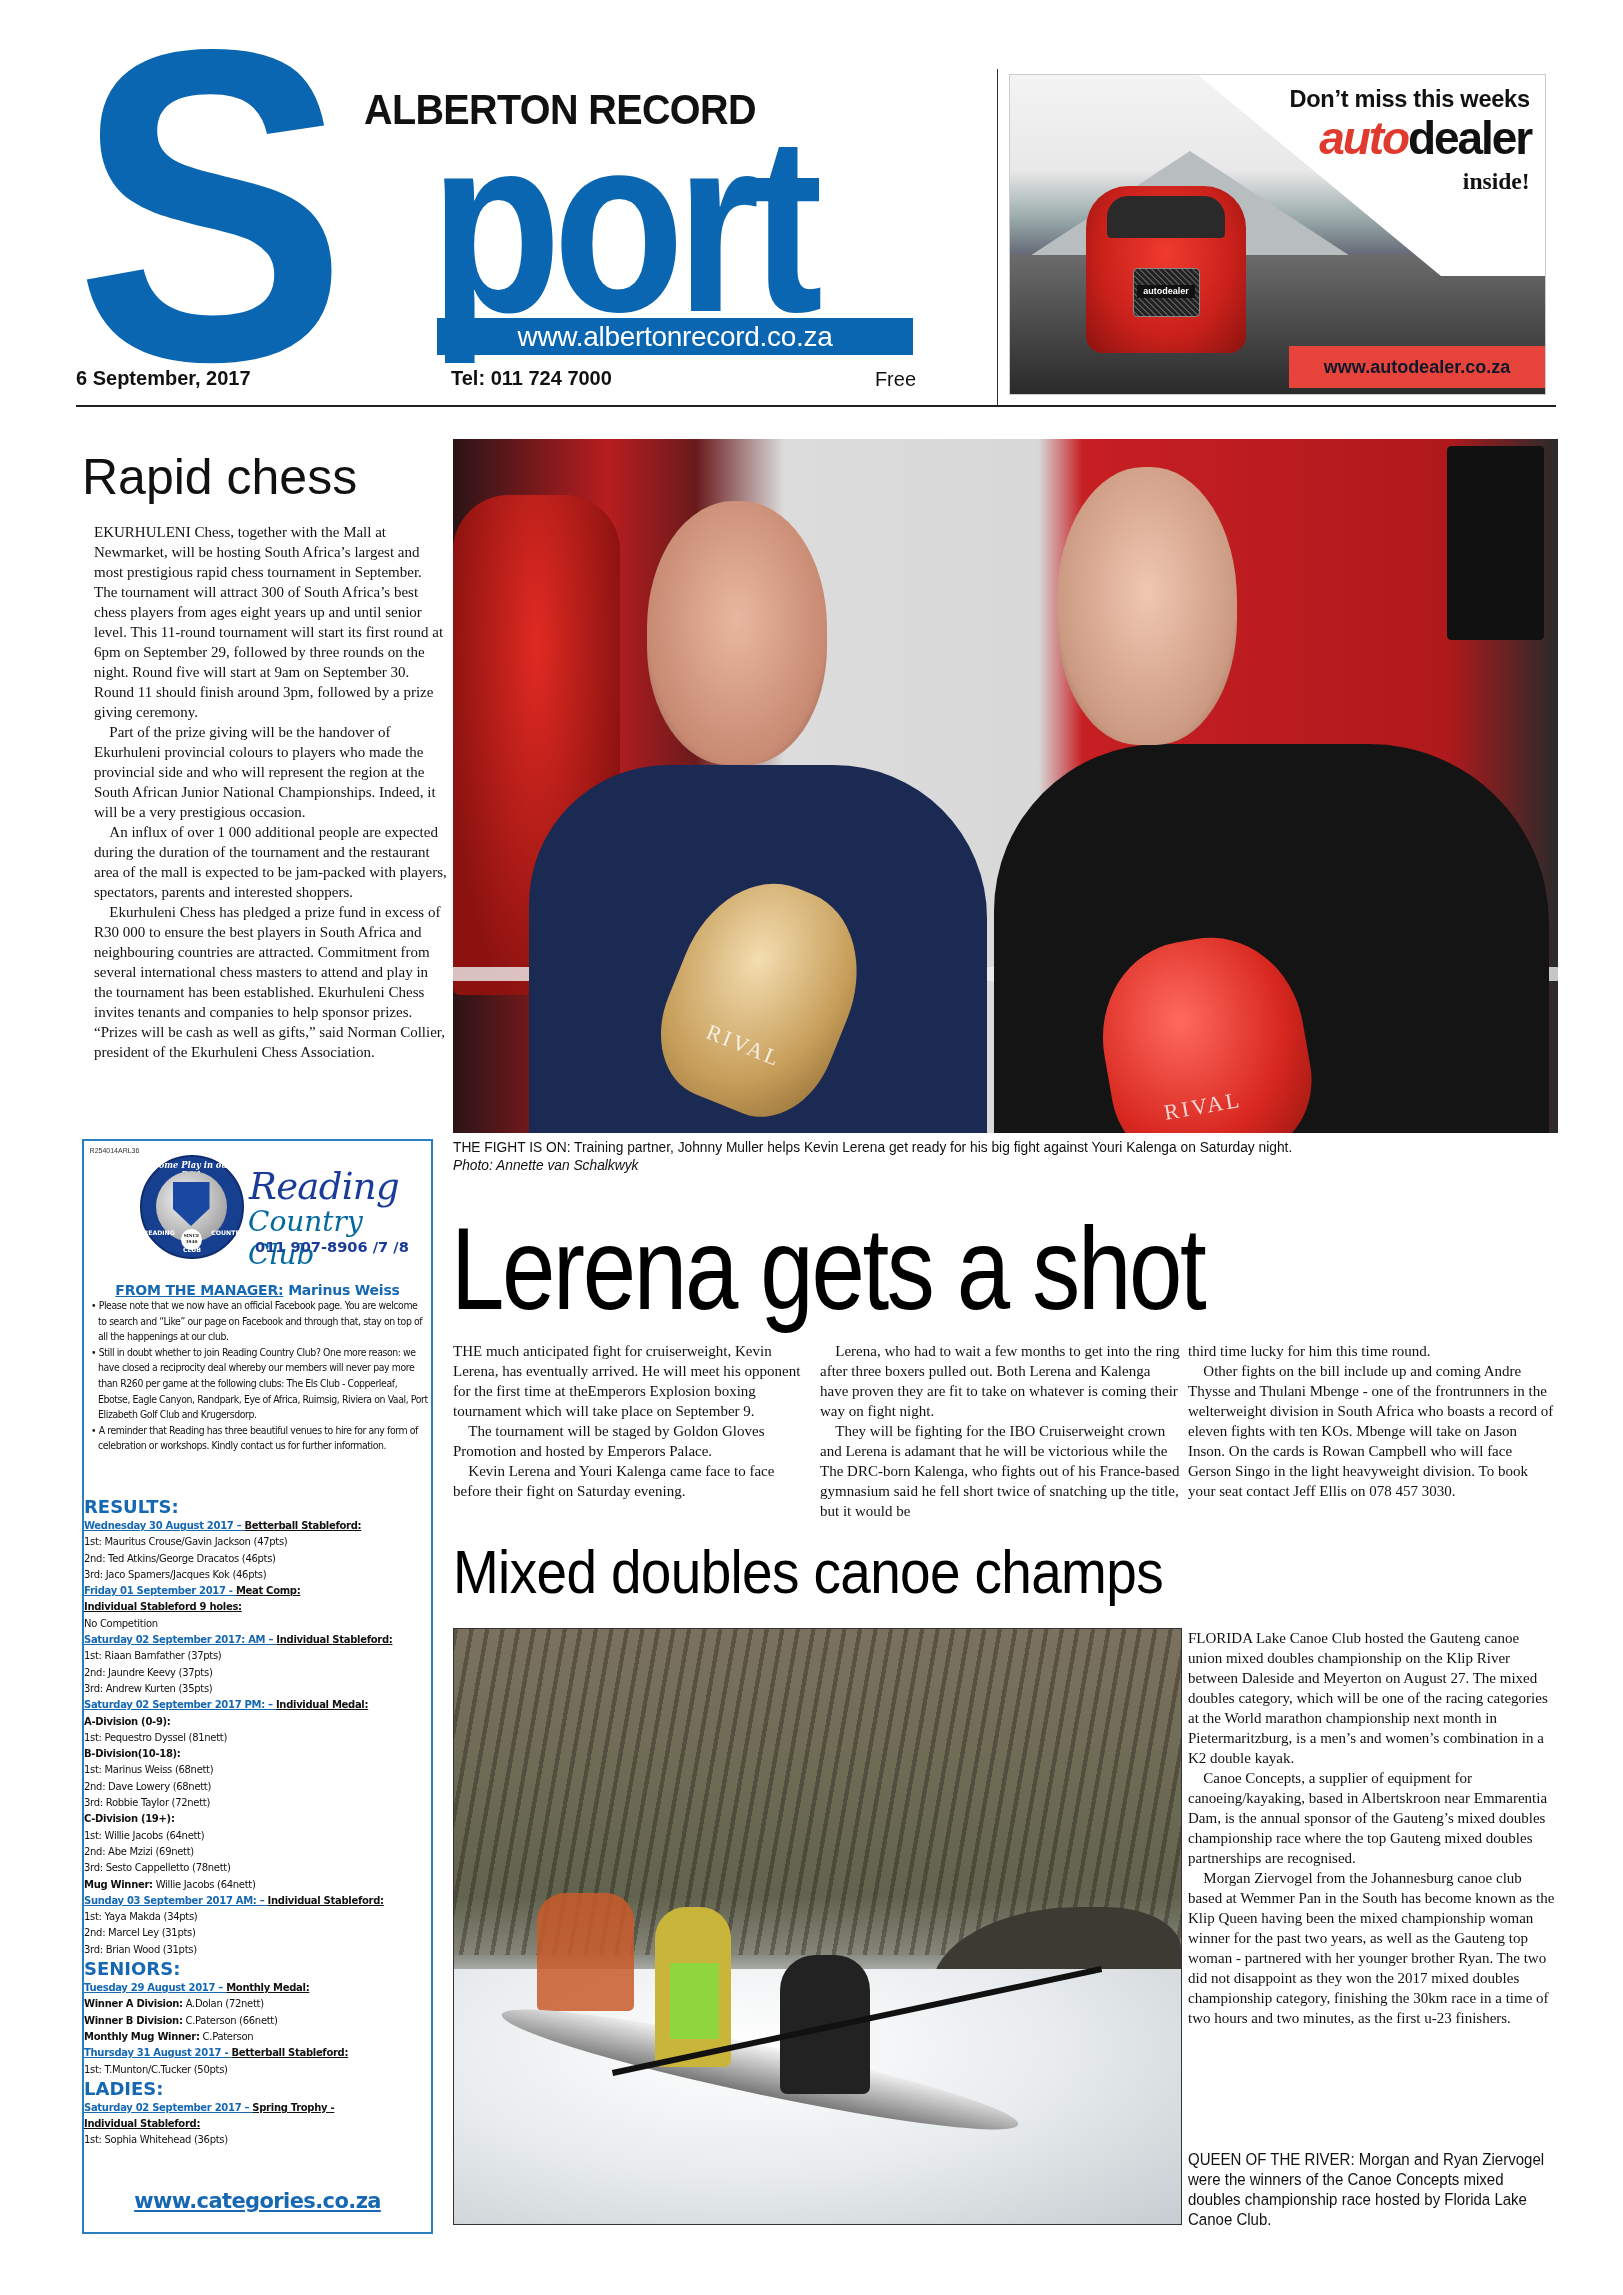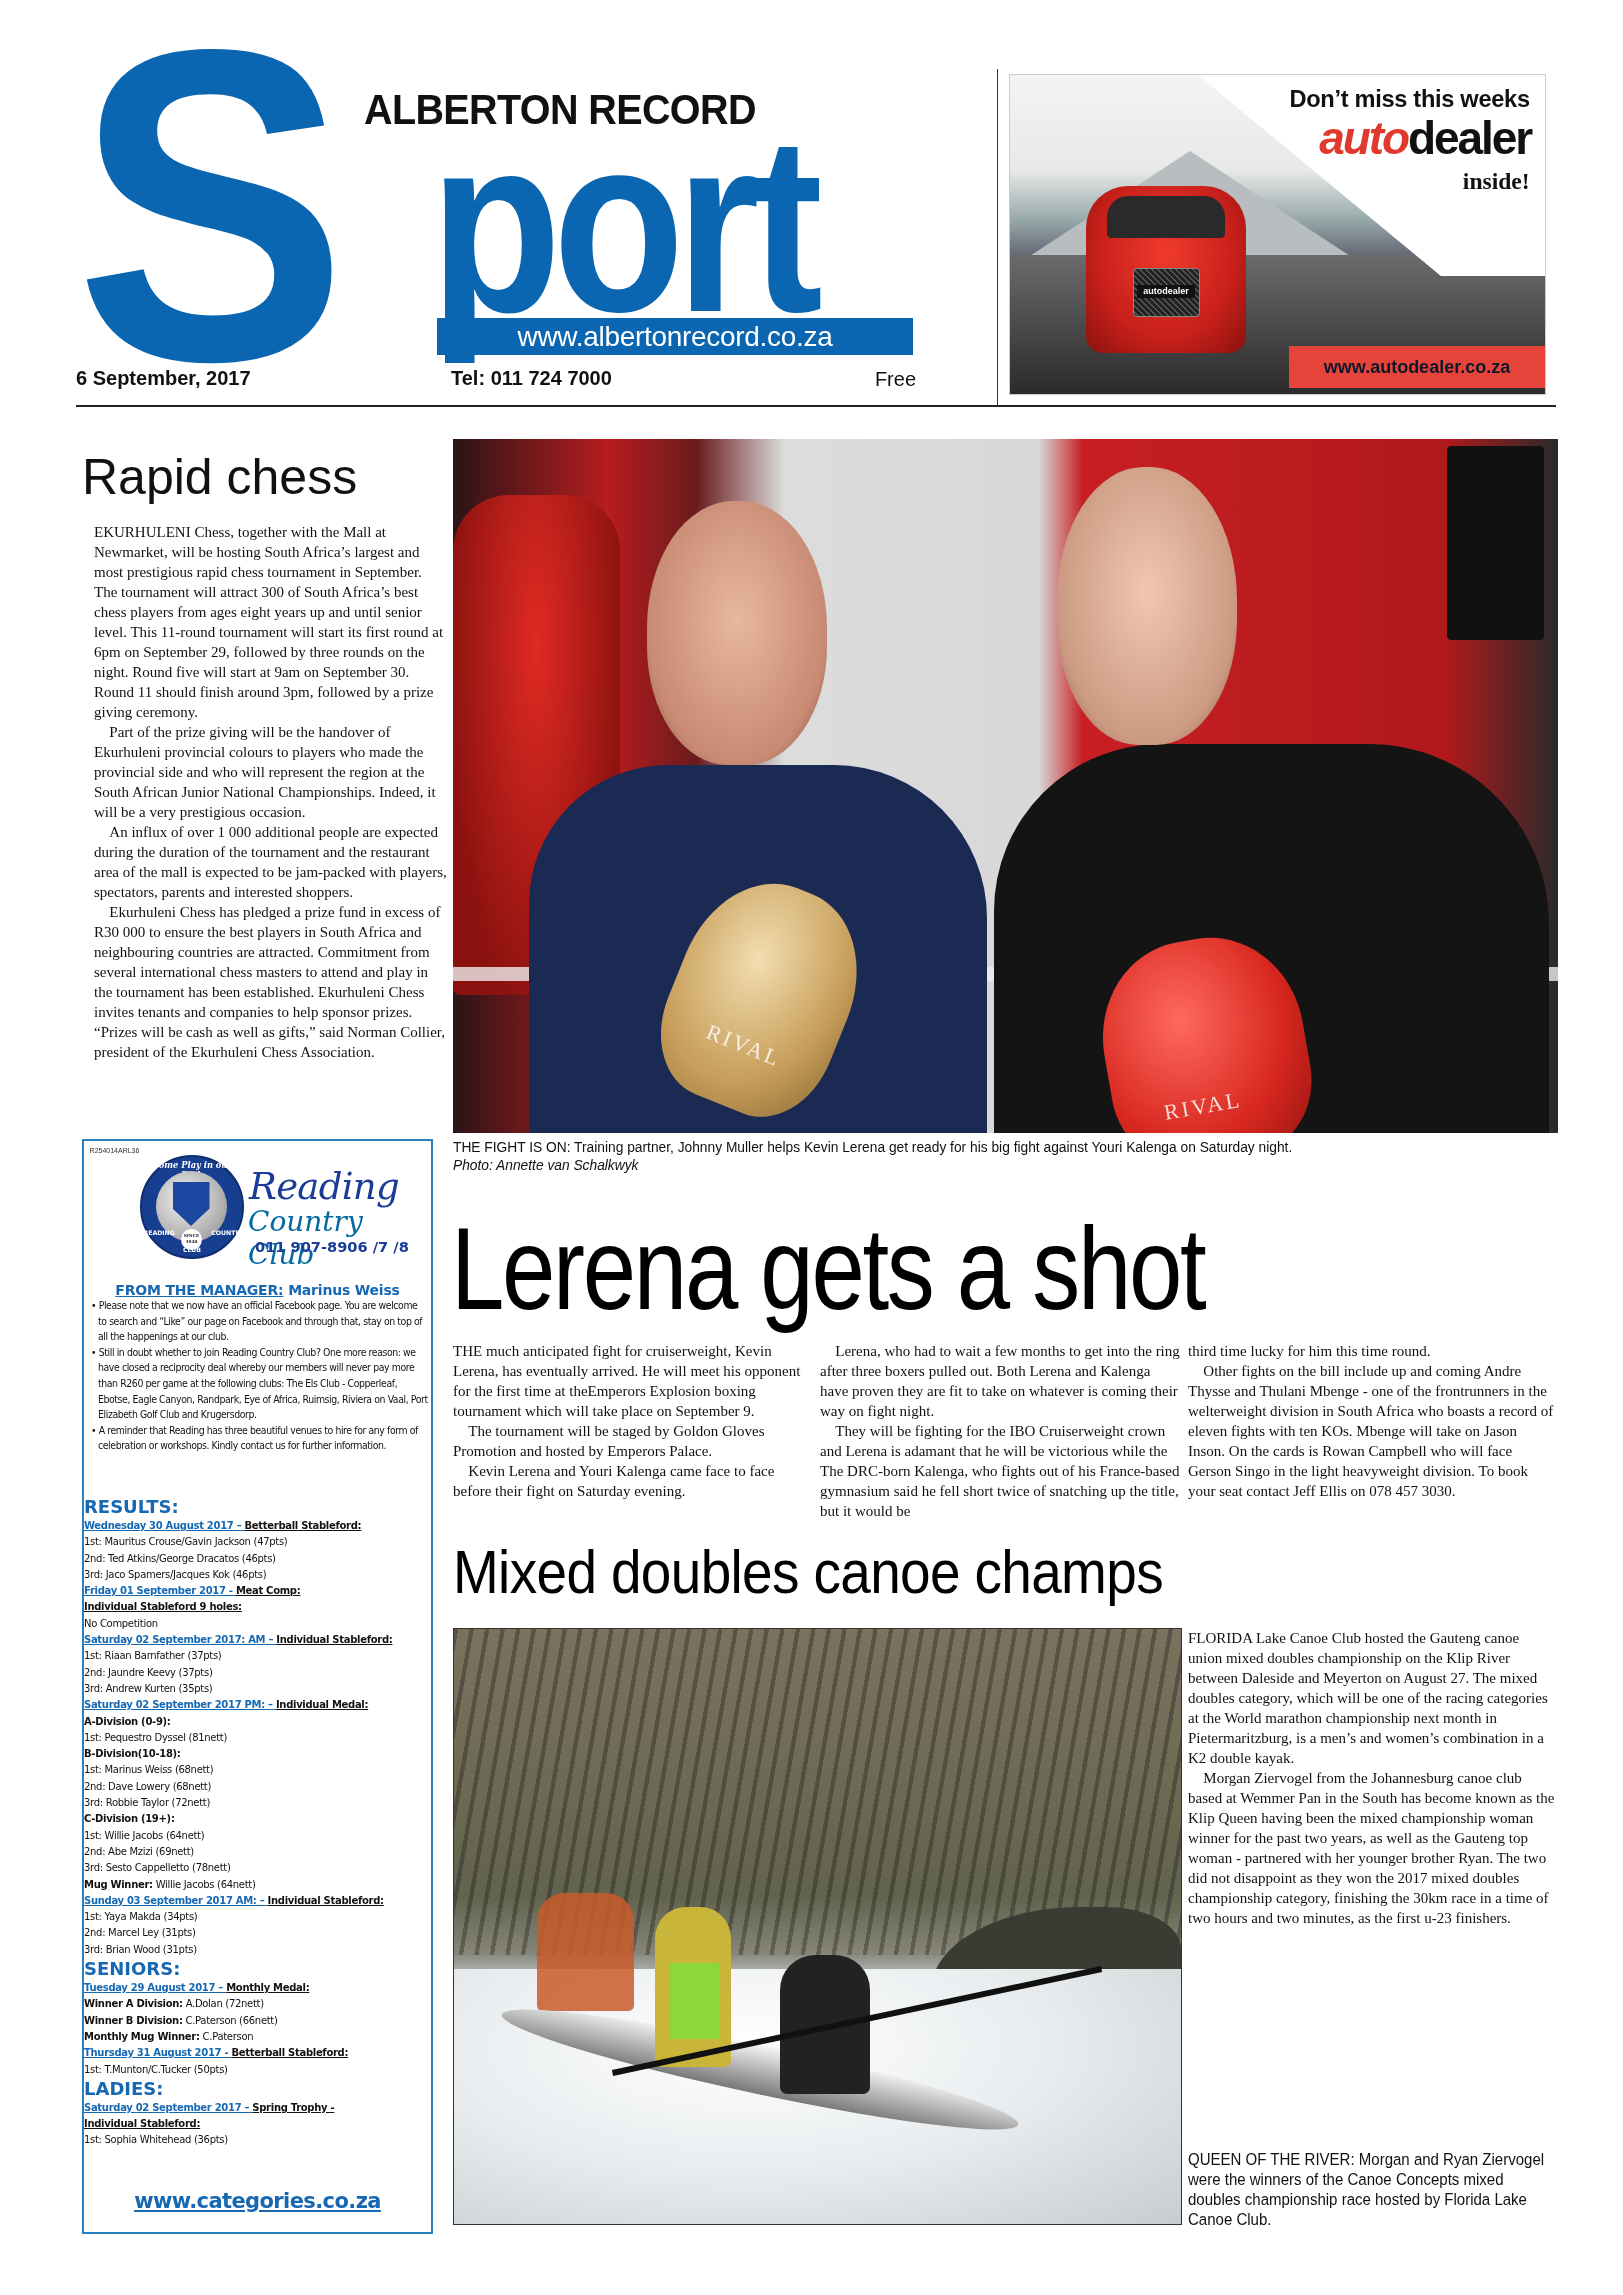--- a/index.html
+++ b/index.html
@@ -496,16 +496,17 @@
   <div class="paddler-bg"></div>
   <div class="kayak"></div>
   <div class="paddler1">
       <div class="vest"></div>
     </div>
   <div class="paddler2"></div>
   <div class="paddle"></div>
 </div>
 <div class="abs col canoe-body">
   <p class="first">FLORIDA Lake Canoe Club hosted the Gauteng canoe union mixed doubles championship on the Klip River between Daleside and Meyerton on August 27. The mixed doubles category, which will be one of the racing categories at the World marathon championship next month in Pietermaritzburg, is a men’s and women’s combination in a K2 double kayak.</p>
+  <p>Canoe Concepts, a supplier of equipment for canoeing/kayaking, based in Albertskroon near Emmarentia Dam, is the annual sponsor of the Gauteng’s mixed doubles championship race where the top Gauteng mixed doubles partnerships are recognised.</p>
   <p>Morgan Ziervogel from the Johannesburg canoe club based at Wemmer Pan in the South has become known as the Klip Queen having been the mixed championship woman winner for the past two years, as well as the Gauteng top woman - partnered with her younger brother Ryan. The two did not disappoint as they won the 2017 mixed doubles championship category, finishing the 30km race in a time of two hours and two minutes, as the first u-23 finishers.</p>
 </div>
 <div class="abs caption canoe-caption">QUEEN OF THE RIVER: Morgan and Ryan Ziervogel were the winners of the Canoe Concepts mixed doubles championship race hosted by Florida Lake Canoe Club.</div>
 
 
 </body></html>

